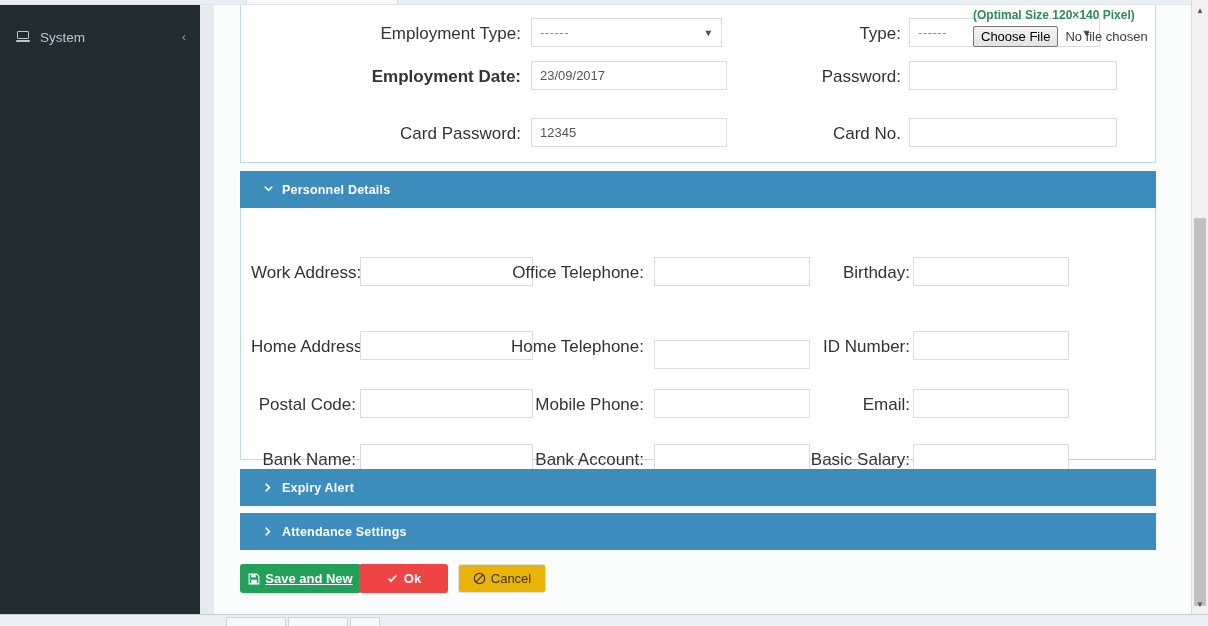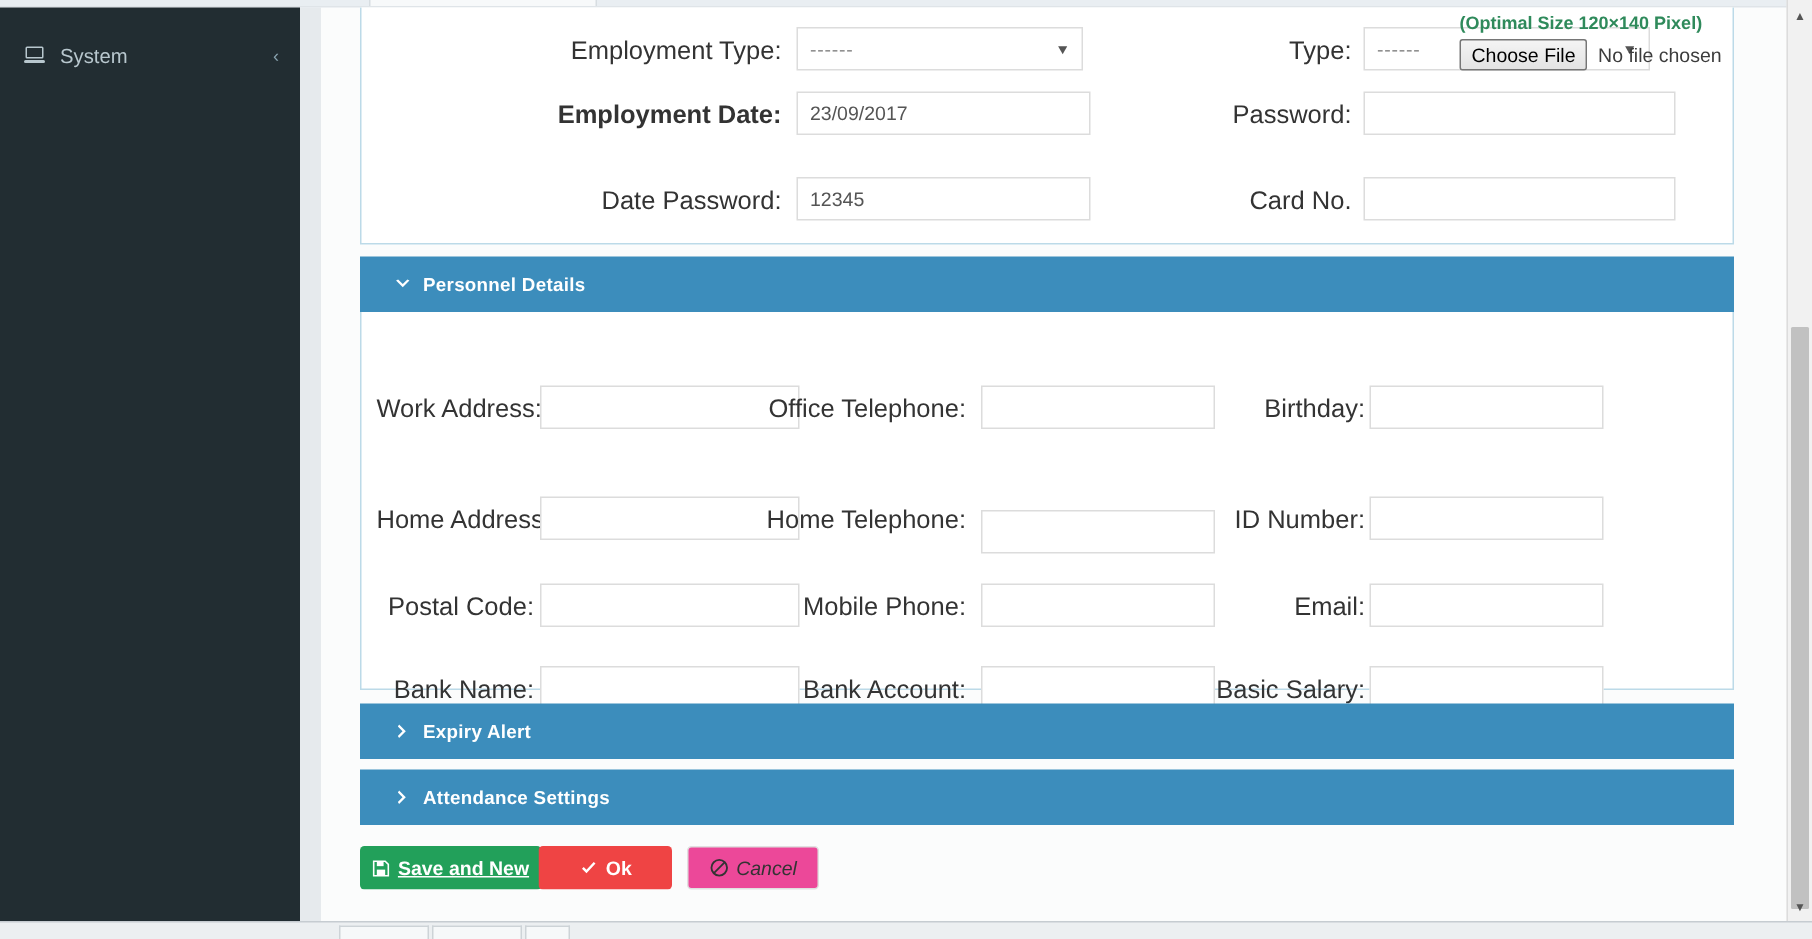--- a/index.html
+++ b/index.html
@@ -270,21 +270,21 @@
     display: flex;
     align-items: center;
     justify-content: center;
     cursor: pointer;
     white-space: nowrap;
     line-height: 1;
   }
   .btn .bicon { margin-right: 5px; display: inline-flex; align-items: center; }
   .btn-save { background: #22a05a; color: #fff; }
   .btn-ok   { background: #ef4444; color: #fff; }
-  .btn-cancel { background: #ec4899; color: #333; border-color: #e0e0e0; font-weight: normal; font-style: italic; }
+  .btn-cancel { background: #eab308; color: #333; border-color: #e0e0e0; font-weight: normal; }
 
   
   .scrollbar {
     position: absolute;
     right: 0; top: 0;
     width: 17px;
     height: 626px;
     background: #f1f1f1;
     border-left: 1px solid #dcdcdc;
     box-sizing: border-box;
@@ -375,21 +375,21 @@
             <span class="sel-val">------</span>
             <span class="caret">▼</span>
           </div>
 
           <div class="lbl" style="left:10px; top:147px; width:270px;font-weight:bold;">Employment Date:</div>
           <input class="inp" style="left: 290px; top: 139px; width: 196px; height: 29px;" value="23/09/2017">
 
           <div class="lbl" style="left:420px; top:147px; width:240px;">Password:</div>
           <input class="inp" style="left: 668px; top: 139px; width: 208px; height: 29px;" value="">
 
-          <div class="lbl" style="left:10px; top:204px; width:270px;">Date Password:</div>
+          <div class="lbl" style="left:10px; top:204px; width:270px;">Card Password:</div>
           <input class="inp" style="left: 290px; top: 196px; width: 196px; height: 29px;" value="12345">
 
           <div class="lbl" style="left:420px; top:204px; width:240px;">Card No.</div>
           <input class="inp" style="left: 668px; top: 196px; width: 208px; height: 29px;" value="">
 
           <div class="upload-hint" style="left:732px; top:86px;">(Optimal Size 120×140 Pixel)</div>
           <div class="file-row" style="left:732px; top:104px;">
             <button class="choose-btn">Choose File</button>
             <span class="file-status">No file chosen</span>
           </div>

